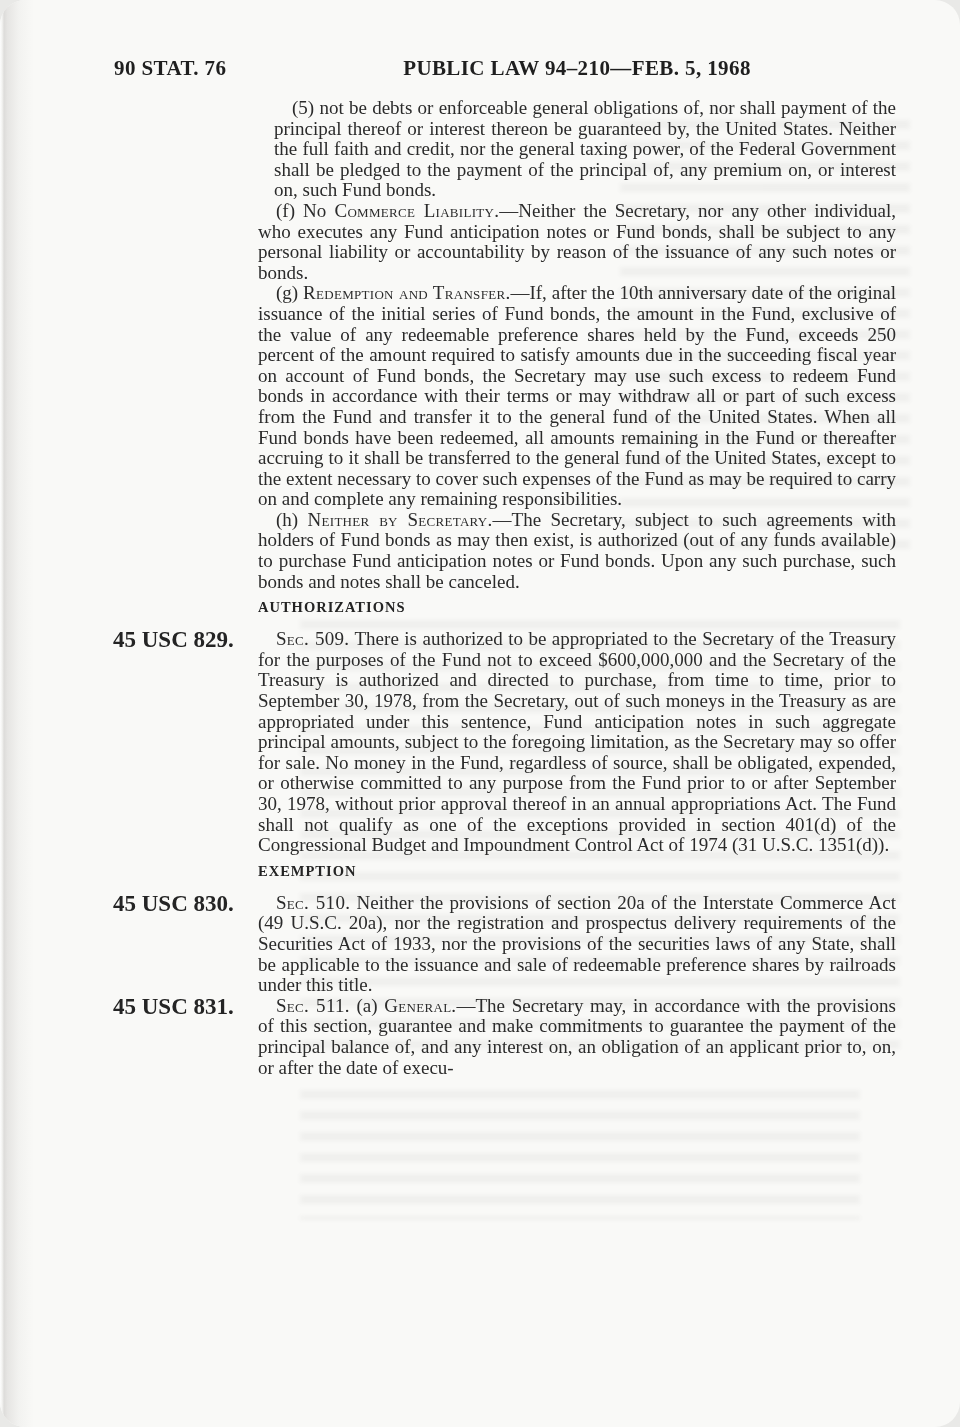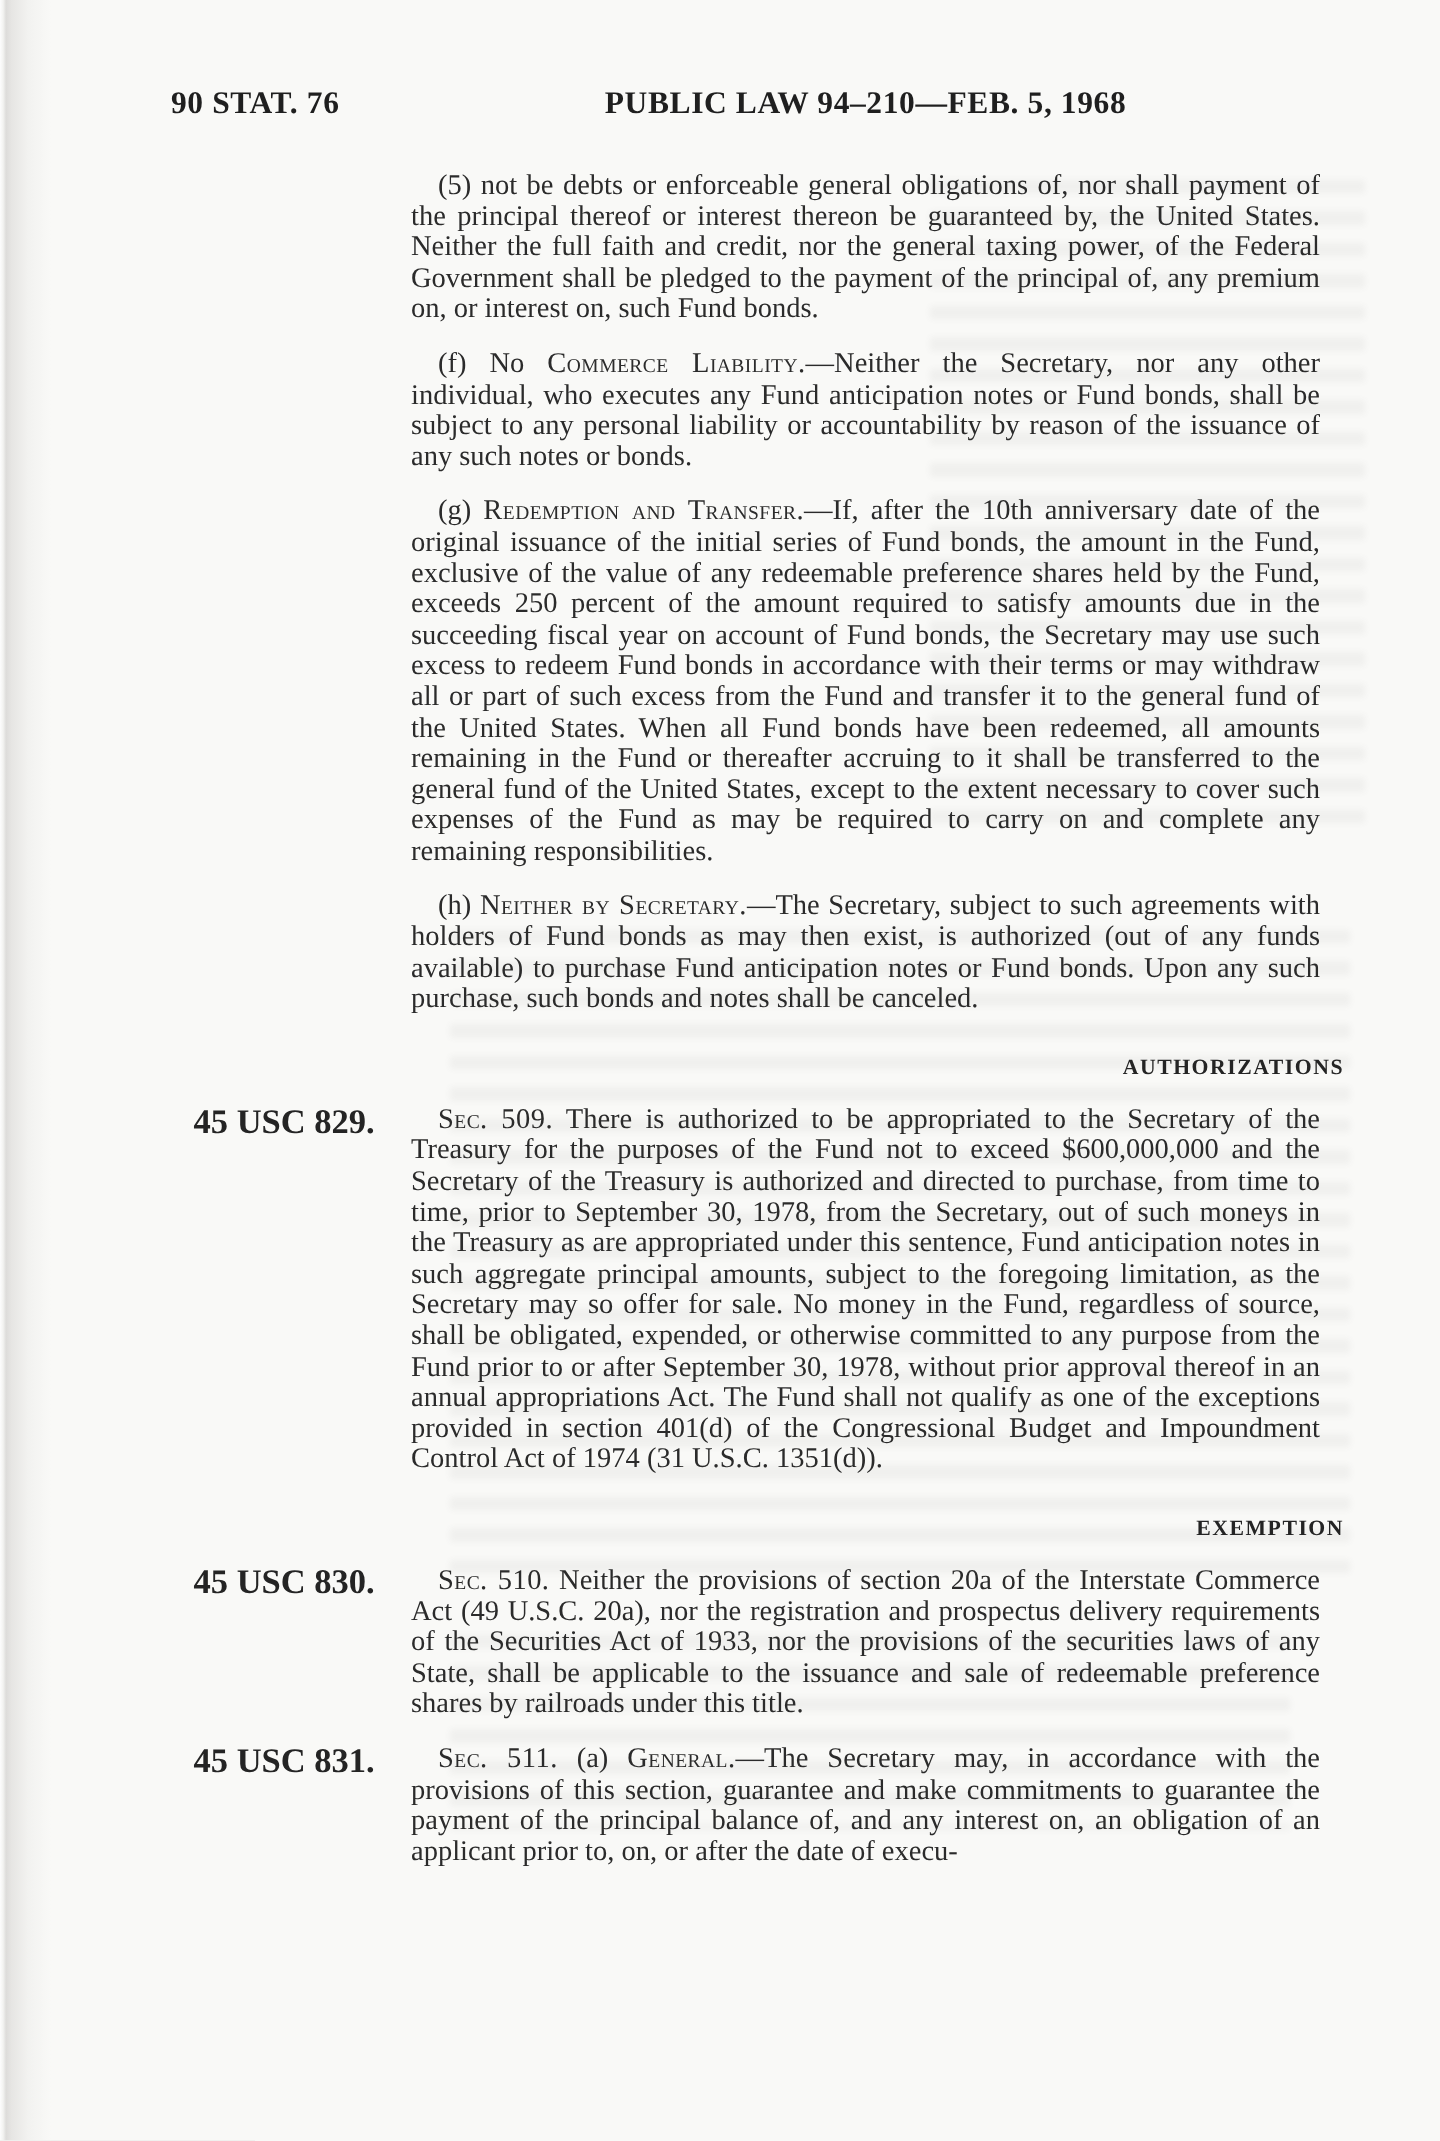--- a/index.html
+++ b/index.html
@@ -9,20 +9,21 @@
   }
   .page {
     position: relative;
     width: 960px;
     height: 1427px;
     margin: 0 auto;
     background: #f9f9f7;
     overflow: hidden;
     font-family: "Liberation Serif", "DejaVu Serif", serif;
     color: #2b2b2b;
+    border-radius: 25px;
   }
   
   .gutter-shadow {
     position: absolute;
     left: 0; top: 0;
     width: 34px; height: 100%;
     background: linear-gradient(90deg,
       #fdfdfd 0%, #f3f3f1 6%,
       #dddcda 12%, #e6e5e3 22%,
       #f2f2f0 55%, #f9f9f7 100%);
@@ -70,21 +71,21 @@
     white-space: nowrap;
   }
 
   .text-column {
     position: absolute;
     left: 258px;
     top: 98px;
     width: 638px;
   }
   .para {
-    margin: 16px;
+    margin: 0;
     font-size: 19px;
     line-height: 20.6px;
     text-align: justify;
     text-indent: 18px;
     position: relative;
     color: #2b2b2b;
   }
   .para.quote {
     margin-left: 16px;
   }
@@ -98,22 +99,22 @@
     font-weight: bold;
     text-indent: 0;
     text-align: left;
     white-space: nowrap;
     color: #242424;
   }
   .heading {
     font-size: 14.5px;
     font-weight: bold;
     letter-spacing: 1px;
-    text-align: right;
-    margin: 27px 0 13px 0;
+    text-align: left;
+    margin: 7px 0 13px 0;
     color: #242424;
   }
 </style>
 </head>
 <body>
 
 <div class="page">
   <div class="gutter-shadow"></div>
   <div class="bleed b1"></div>
   <div class="bleed b2"></div>

